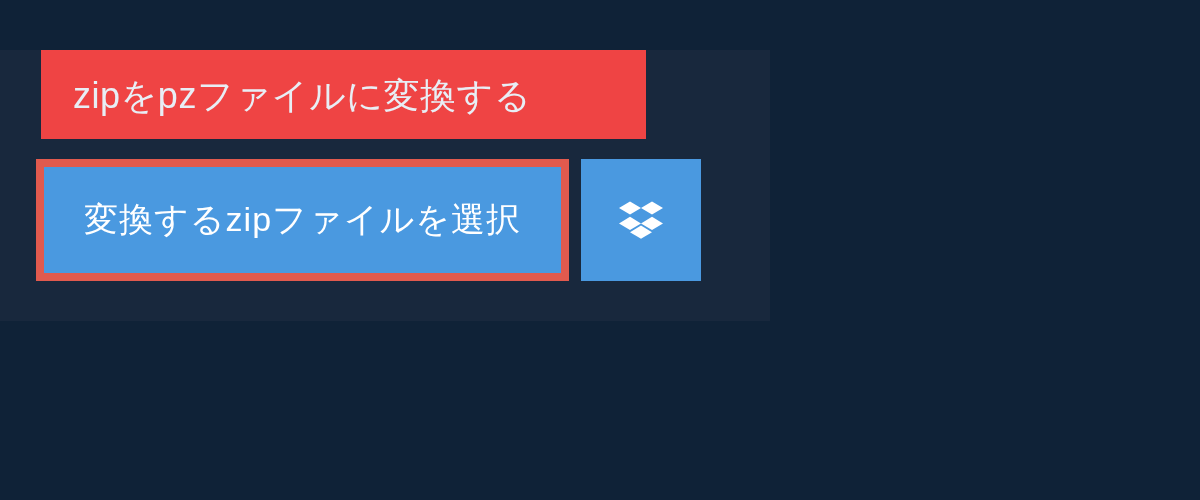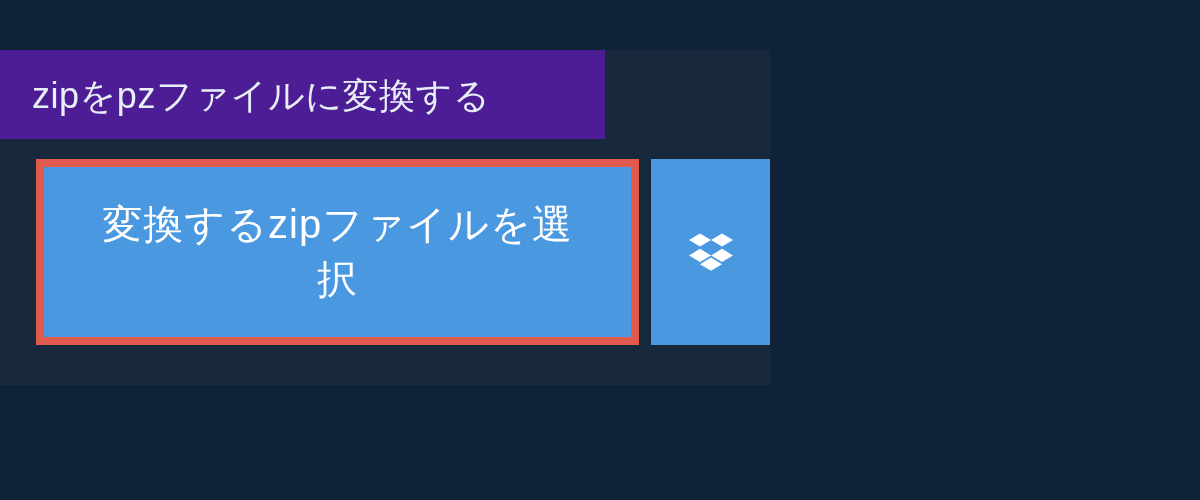--- a/index.html
+++ b/index.html
@@ -15,41 +15,42 @@
       overflow: hidden;
     }
     .panel {
       background-color: #18283d;
       margin-top: 50px;
       margin-left: 0;
       width: 770px;
       padding-bottom: 40px;
     }
     .title-wrap {
-      background-color: #4c1d95;
+      background-color: #ef4444;
       padding: 22px 32px 18px 32px;
       width: 605px;
+      margin-left: 41px;
     }
     .title {
       color: #e8eef5;
       font-size: 36px;
       font-weight: 400;
       letter-spacing: 0.5px;
     }
     .button-row {
       display: flex;
       padding: 20px 0 0 36px;
       gap: 12px;
       align-items: stretch;
     }
     .select-button {
       background-color: #4a99e0;
       border: 8px solid #e15a4e;
       color: #ffffff;
-      font-size: 40px;
+      font-size: 34px;
       font-weight: 400;
       padding: 30px 40px;
       cursor: pointer;
       letter-spacing: 1px;
     }
     .dropbox-button {
       background-color: #4a99e0;
       border: none;
       width: 120px;
       display: flex;

